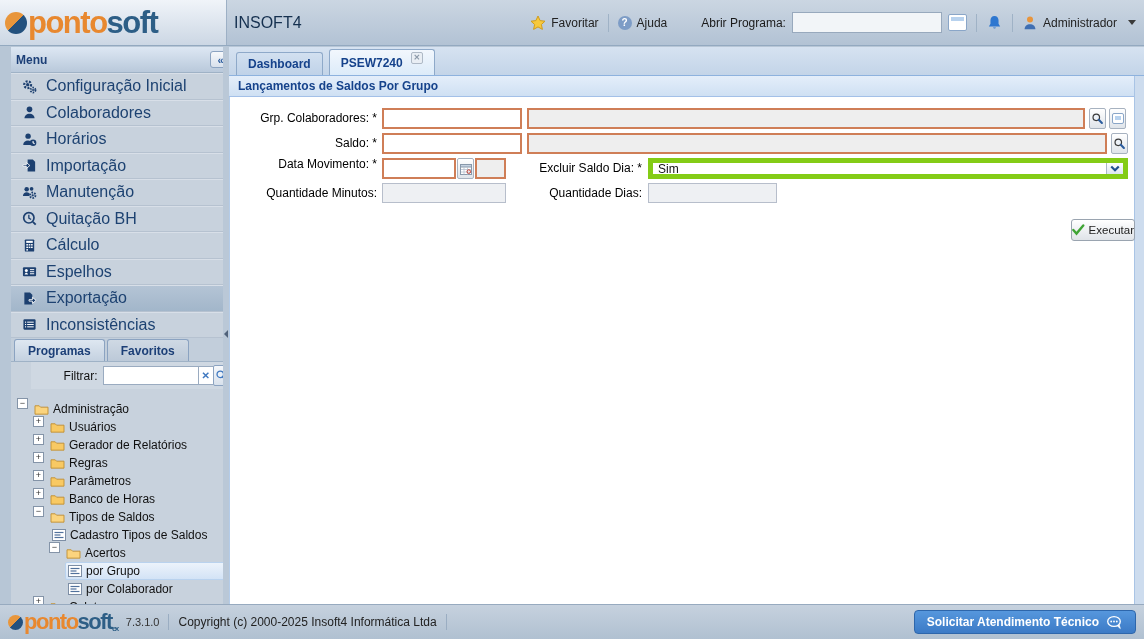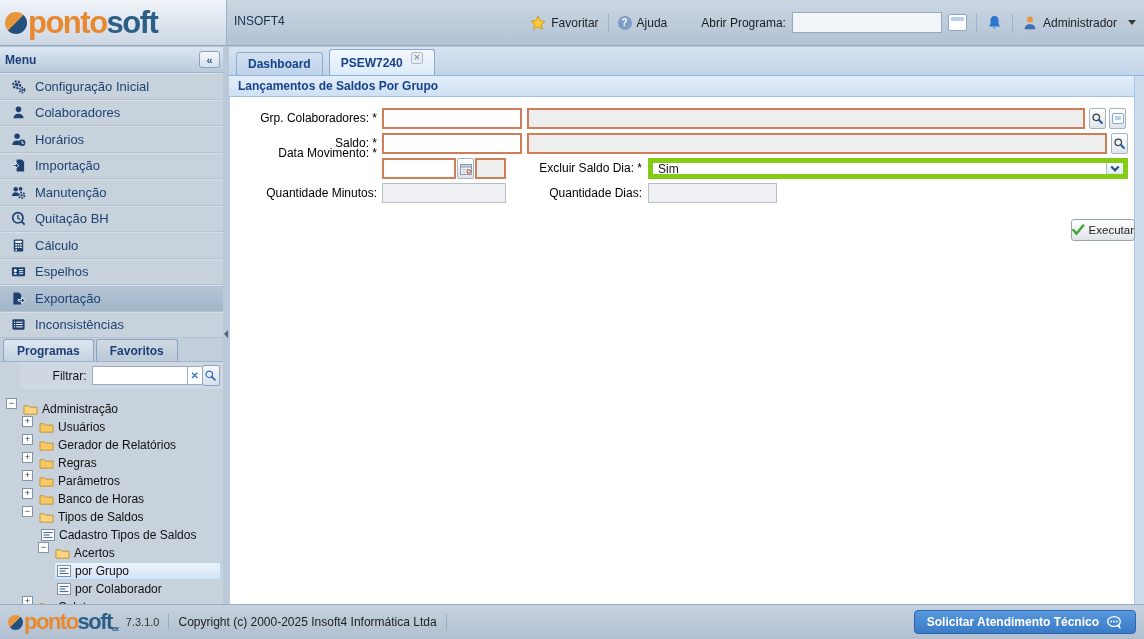--- a/index.html
+++ b/index.html
@@ -10,44 +10,44 @@
   .header { position:absolute; top:0; left:0; width:1144px; height:46px;
     background:linear-gradient(#cbd6e2,#b2c2d4); border-bottom:1px solid #93a9c0; }
   .logo-box { position:absolute; left:0; top:0; width:227px; height:45px;
     background:linear-gradient(#f0f4f9,#ccd7e4); border-right:1px solid #9db0c5;
     display:flex; align-items:center; padding-left:5px; overflow:hidden; }
   .logo { display:flex; align-items:center; font-weight:bold; letter-spacing:-1.5px; }
   .logo-circle { width:22px; height:22px; border-radius:50%;
     background:linear-gradient(135deg,#e8963c 50%,#23517e 50%); margin-right:1px; flex:none; }
   .logo .lp { color:#e8882f; font-size:31px; }
   .logo .ls { color:#2d5e86; font-size:31px; }
-  .app-code { position:absolute; left:234px; top:14px; color:#15304f; font-size:12px; }
+  .app-code { position:absolute; left:234px; top:14px; color:#15304f; font-size:16px; }
   .header-right { position:absolute; right:8px; top:0; height:45px; display:flex; align-items:center; }
   .hdr-item { display:flex; align-items:center; gap:5px; color:#222; }
   .hdr-sep { width:1px; height:18px; background:#9fb2c6; margin:0 9px; }
   .open-program-input { width:150px; height:21px; border:1px solid #98a9bd; background:#f2f5f8; margin:0 6px; }
   .win-btn { width:19px; height:17px; border:1px solid #8aa6c8; border-radius:2px; background:#fff; position:relative; }
   .win-btn::before { content:""; position:absolute; left:2px; right:2px; top:2px; height:4px; background:#b8d2ee; }
   .caret-down { width:0; height:0; border-left:4px solid transparent; border-right:4px solid transparent;
     border-top:5px solid #3a3a3a; margin-left:6px; }
   .help-circle { width:14px; height:14px; border-radius:50%; background:#7d9cc6; color:#fff;
     font-size:10px; font-weight:bold; display:flex; align-items:center; justify-content:center; }
   .help-circle::before { content:"?"; }
 
   
-  .sidebar { position:absolute; left:0; top:47px; width:226px; height:557px;
+  .sidebar { position:absolute; left:11px; top:47px; width:226px; height:557px;
     background:#c8d2dd; border-right:1px solid #9db0c5; }
   .menu-header { height:26px; background:linear-gradient(#dde7f3,#b9c9db); border-bottom:1px solid #9fb2c6;
     display:flex; align-items:center; padding:0 5px; color:#1c3f77; font-weight:bold; }
   .collapse-btn { margin-left:auto; width:21px; height:17px; background:linear-gradient(#f6f8fb,#d8e1ec);
     border:1px solid #8ba3c1; border-radius:3px; color:#2c5d9e; font-size:11px; font-weight:bold;
     display:flex; align-items:center; justify-content:center; }
   .collapse-btn::before { content:"\00AB"; }
   .menu-item { height:26.5px; display:flex; align-items:center; gap:9px; padding-left:11px;
-    color:#1d4271; font-size:13px; border-top:1px solid #d8dfe8; border-bottom:1px solid #b6c2d0; }
+    color:#1d4271; font-size:16px; border-top:1px solid #d8dfe8; border-bottom:1px solid #b6c2d0; }
   .menu-item:first-of-type { border-top:none; }
   .menu-item.selected { background:linear-gradient(#b4c4d5,#a2b6ca); }
   .menu-item svg { flex:none; }
   .side-tabs { height:24px; display:flex; align-items:flex-end; gap:2px; padding-left:3px;
     border-bottom:1px solid #9fb2c6; background:#c2cedb; }
   .side-tab { height:22px; padding:0 13px; display:flex; align-items:center;
     border:1px solid #8ba3c1; border-bottom:none; border-radius:3px 3px 0 0;
     background:linear-gradient(#dee7f1,#c4d1e0); color:#1c3f77; font-weight:bold; }
   .side-tab.inactive { background:linear-gradient(#cfd9e4,#bcc9d8); }
   .filter-row { height:27px; display:flex; align-items:center; padding:0 5px; background:#cfd8e2;margin-left:20px; }
@@ -462,21 +462,21 @@
     <span class="flabel" style="left:0;width:147px;top:36px">Saldo: *</span>
     <input class="inp" style="left: 152px; top: 36px; width: 140px;" value="">
     <input class="inp gray" style="left: 297px; top: 36px; width: 580px;" readonly="" value="">
     <span class="sq-btn" style="left:881px;top:36px">
         <svg width="13" height="13" viewBox="0 0 16 16">
           <circle cx="6.5" cy="6.5" r="4" fill="#edf2f8" stroke="#3a3a3a" stroke-width="1.5"></circle>
           <line x1="9.6" y1="9.6" x2="13.4" y2="13.4" stroke="#2c5d9e" stroke-width="2.6" stroke-linecap="round"></line>
         </svg>
       </span>
 
-    <span class="flabel" style="left:0;width:147px;top:46px">Data Movimento: *</span>
+    <span class="flabel" style="left:0;width:147px;top:57px">Data Movimento: *</span>
     <input class="inp" style="left: 152px; top: 61px; width: 74px;" value="">
     <span class="sq-btn" style="left:227px;top:61px">
         <svg width="12" height="12" viewBox="0 0 12 12">
           <rect x="0.5" y="1.5" width="11" height="10" fill="#fff" stroke="#8898aa"></rect>
           <rect x="0.5" y="1.5" width="11" height="2.5" fill="#c6d3e2" stroke="#8898aa"></rect>
           <g stroke="#b7c2cf" stroke-width="0.8">
             <line x1="1" y1="6.5" x2="11" y2="6.5"></line>
             <line x1="1" y1="9" x2="11" y2="9"></line>
             <line x1="4" y1="4" x2="4" y2="11.5"></line>
             <line x1="7.5" y1="4" x2="7.5" y2="11.5"></line>

